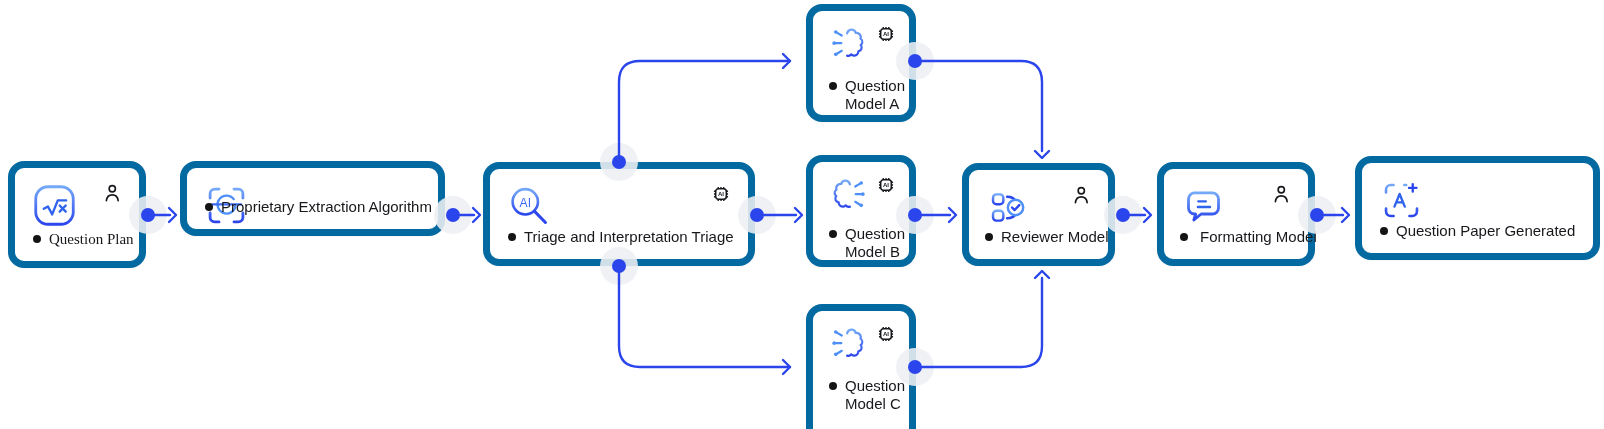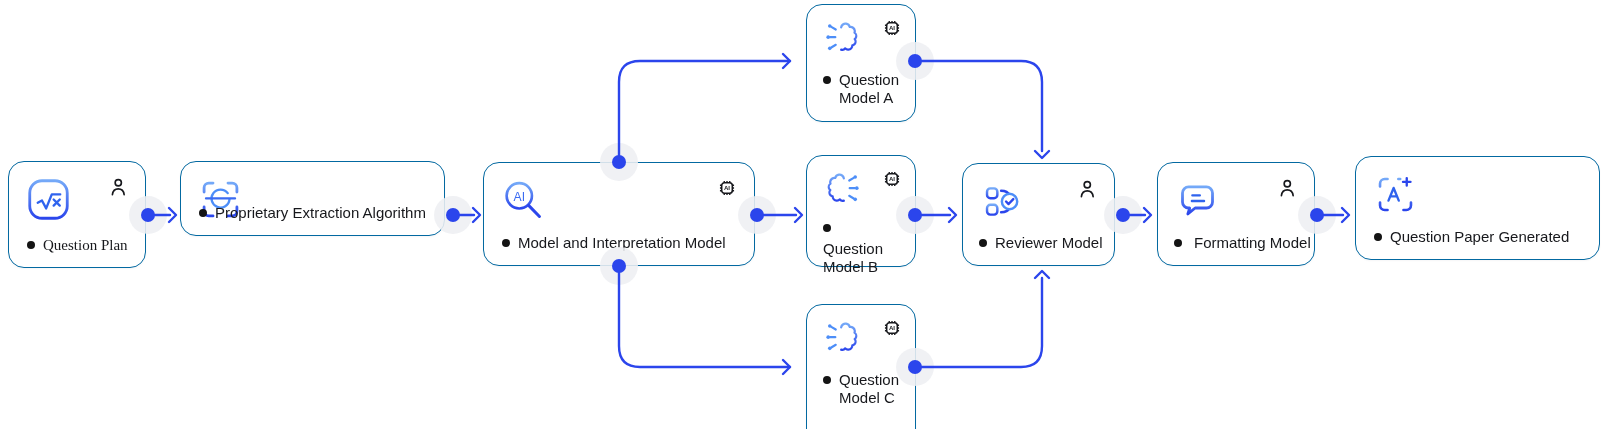--- a/index.html
+++ b/index.html
@@ -4,21 +4,21 @@
 <style>
   * { margin:0; padding:0; box-sizing:border-box; }
   html,body { background:#ffffff; }
   body { font-family:"Liberation Sans", sans-serif; }
   .canvas {
     position:relative; width:1604px; height:429px;
     background:#ffffff; overflow:hidden;
   }
   .node {
     position:absolute; background:#ffffff;
-    border:1px solid #0369a1; border-radius:16px;
+    border:7px solid #0369a1; border-radius:16px;
     box-shadow:0 1px 2px rgba(16,24,40,.04);
   }
   .big-icon { position:absolute; top:15px; left:17px; width:45px; height:45px; }
   .corner-icon { position:absolute; top:14px; right:16px; width:22px; height:22px; }
   .label {
     position:absolute; left:18px; bottom:13px;
     display:flex; align-items:flex-start; gap:8px;
     font-size:15px; font-weight:500; color:#17181C;
     line-height:18px; white-space:nowrap;
   }
@@ -30,21 +30,21 @@
   .model .big-icon { top:12px; left:14px; width:43px; height:43px; }
   .model .corner-icon { top:12px; right:12px; width:22px; height:22px; }
   .model .label { left:16px; top:66px; bottom:auto; white-space:normal; width:86px; }
 
   
   .n-plan    { left:8px;    top:161px; width:138px; height:107px;font-family:Liberation Serif, serif; }
   .n-extract { left:180px;  top:161px; width:265px; height:75px; }
   .n-triage  { left:483px;  top:162px; width:272px; height:104px; }
   .n-a       { left:806px;  top:4px;   width:110px; height:118px; }
   .n-b       { left:806px;  top:155px; width:110px; height:112px; }
-  .n-b .label { top:63px;flex-direction:column; }
+  .n-b .label { top:63px; }
   .n-c       { left:806px;  top:304px; width:110px; height:148px; }
   .n-review  { left:962px;  top:163px; width:153px; height:103px; }
   .n-review .label { left:16px; }
   .n-format  { left:1157px; top:162px; width:158px; height:104px; }
   .n-format .label { gap:12px; left:16px; }
   .n-paper   { left:1355px; top:156px; width:245px; height:104px; }
 
   .wires {
     position:absolute; left:0; top:0; width:1604px; height:429px;
     pointer-events:none;
@@ -106,21 +106,21 @@
       <text x="19.5" y="24" text-anchor="middle" font-family="Liberation Sans, sans-serif" font-size="13" font-weight="500" fill="#3B6BF2">AI</text>
       <path d="M29.7 29.5L41 41" fill="none" stroke="#2B46EC" stroke-width="3.2" stroke-linecap="round"></path>
     </svg>
     <svg class="corner-icon" viewBox="0 0 24 24">
       <rect x="6.2" y="6.2" width="11.6" height="11.6" rx="3" fill="#fff" stroke="#17181C" stroke-width="1.7"></rect>
       <path d="M9 6.2V4.3M12 6.2V4.3M15 6.2V4.3M9 19.7v-1.9M12 19.7v-1.9M15 19.7v-1.9M6.2 9H4.3M6.2 12H4.3M6.2 15H4.3M19.7 9h-1.9M19.7 12h-1.9M19.7 15h-1.9" stroke="#17181C" stroke-width="1.5"></path>
       <text x="12" y="14.6" text-anchor="middle" font-family="Liberation Sans, sans-serif" font-size="6.6" font-weight="700" fill="#17181C">AI</text>
     </svg>
     <div class="label">
       <span class="bullet"></span>
-      <span>Model and Interpretation Model</span>
+      <span>Triage and Interpretation Triage</span>
     </div>
   </div>
 
   <div class="node model n-a">
     <svg class="big-icon" viewBox="0 0 48 48">
       <path d="M22.5 36.5V11.5" fill="none" stroke="url(#gradBlueV)" stroke-width="2.5" stroke-linecap="round"></path>
       <path d="M22.5 11.5c.4-2.6 2.9-4.4 5.5-4 2 .3 3.6 1.7 4.1 3.6 2.7-.4 5.2 1.4 5.6 4.1.1.8 0 1.6-.3 2.3 2 1.4 2.6 4.1 1.2 6.1-.3.4-.6.8-1 1 1.5 1.9 1.3 4.6-.6 6.1-.6.5-1.3.8-2 .9.1 2.6-1.9 4.8-4.5 4.9-1.4.1-2.7-.5-3.6-1.5-.9 1.4-2.7 2-4.4 1.5" fill="none" stroke="url(#gradBlueV)" stroke-width="2.5" stroke-linecap="round" stroke-linejoin="round"></path>
       <path d="M16.5 14L11.5 11M16 22.5H10M16.5 31l-5 3" fill="none" stroke="#4D8EF8" stroke-width="2.4" stroke-linecap="round"></path>
       <circle cx="9.8" cy="10" r="2" fill="#4D8EF8"></circle>
       <circle cx="8" cy="22.5" r="2" fill="#4D8EF8"></circle>

